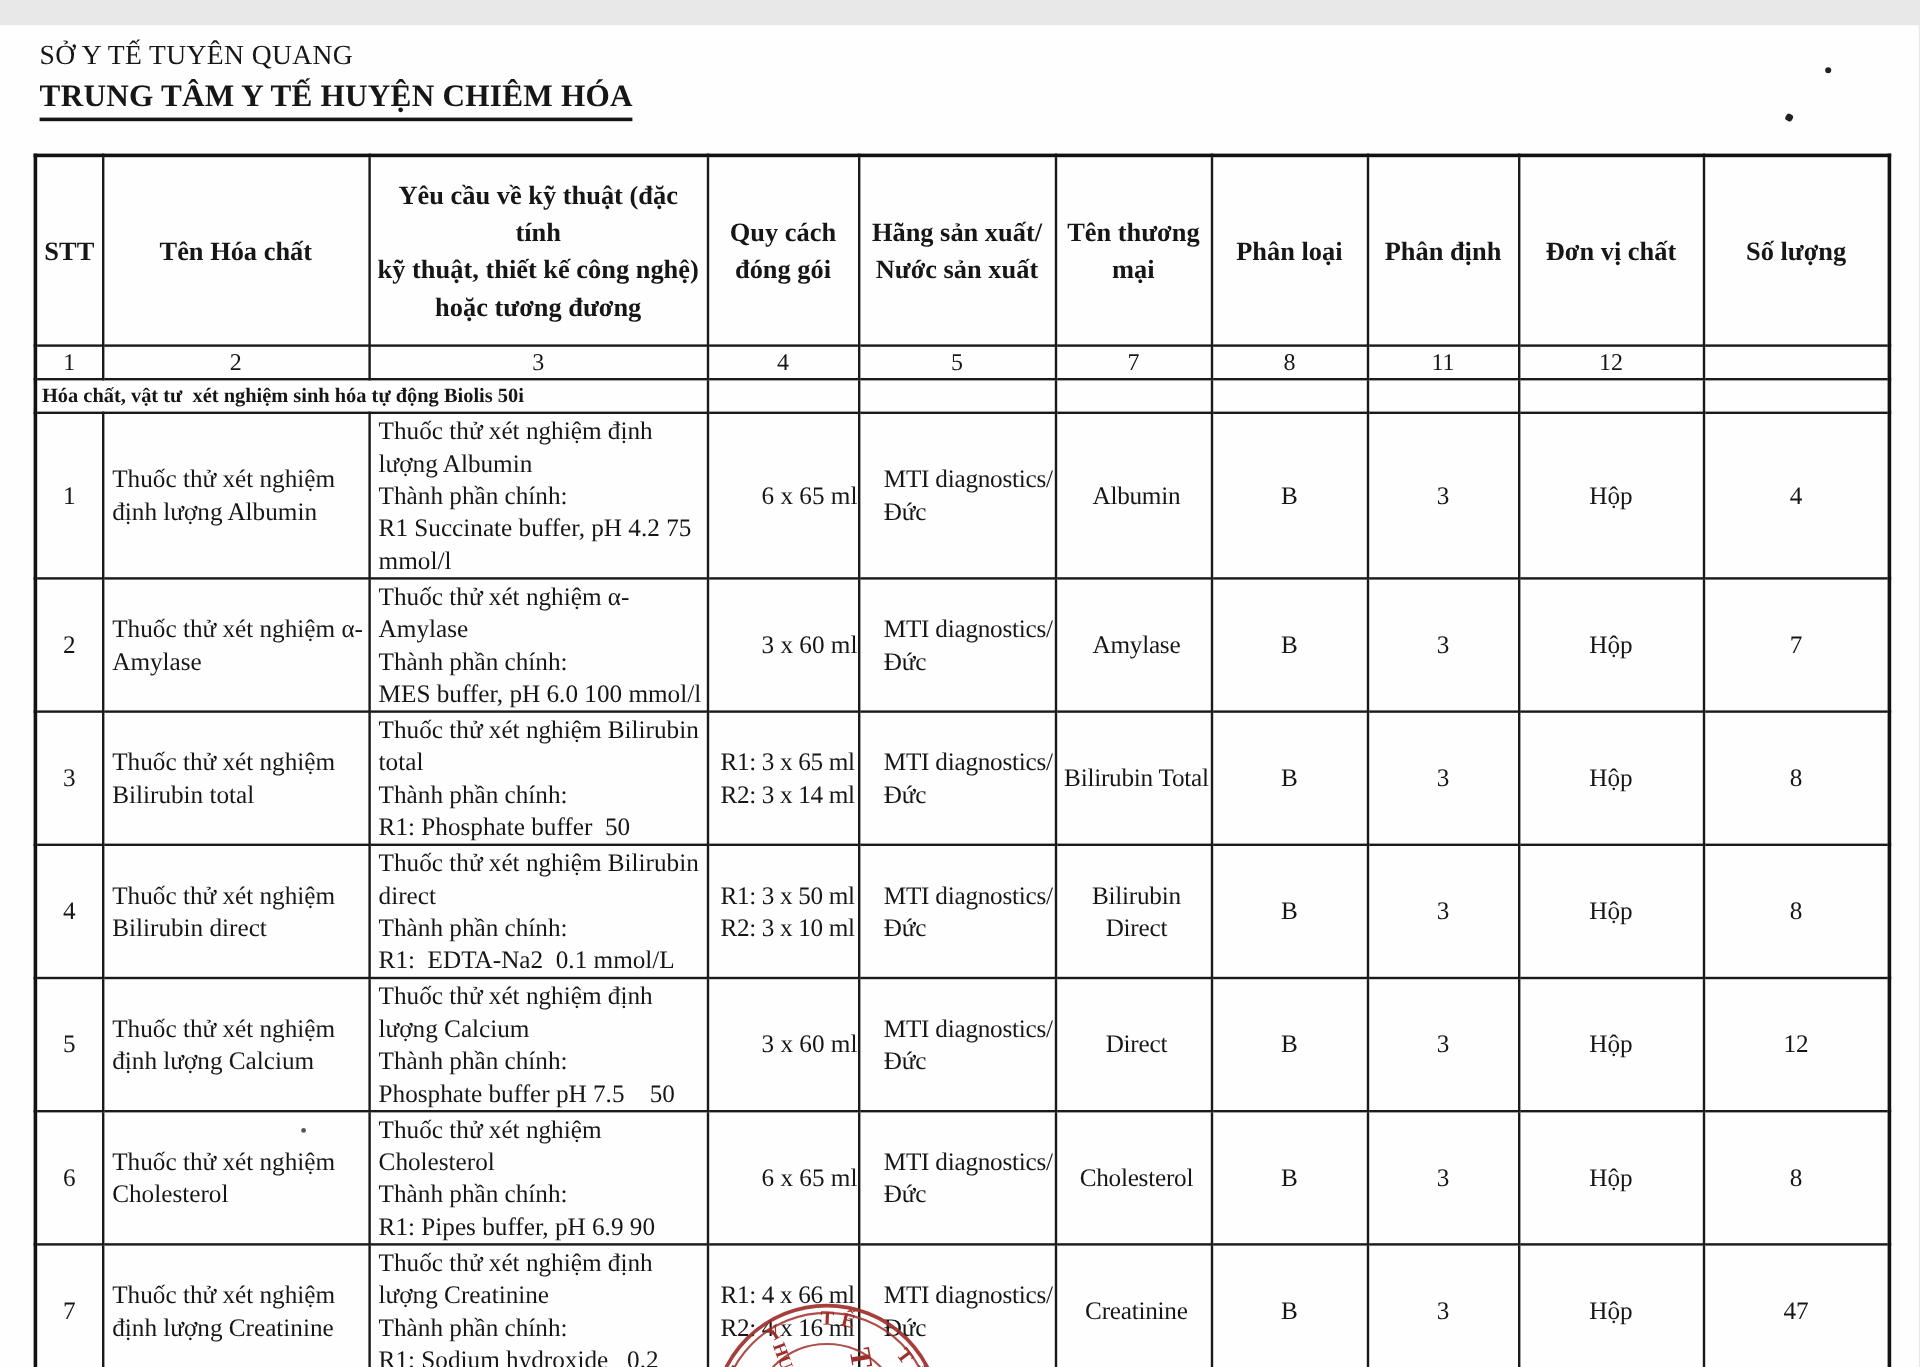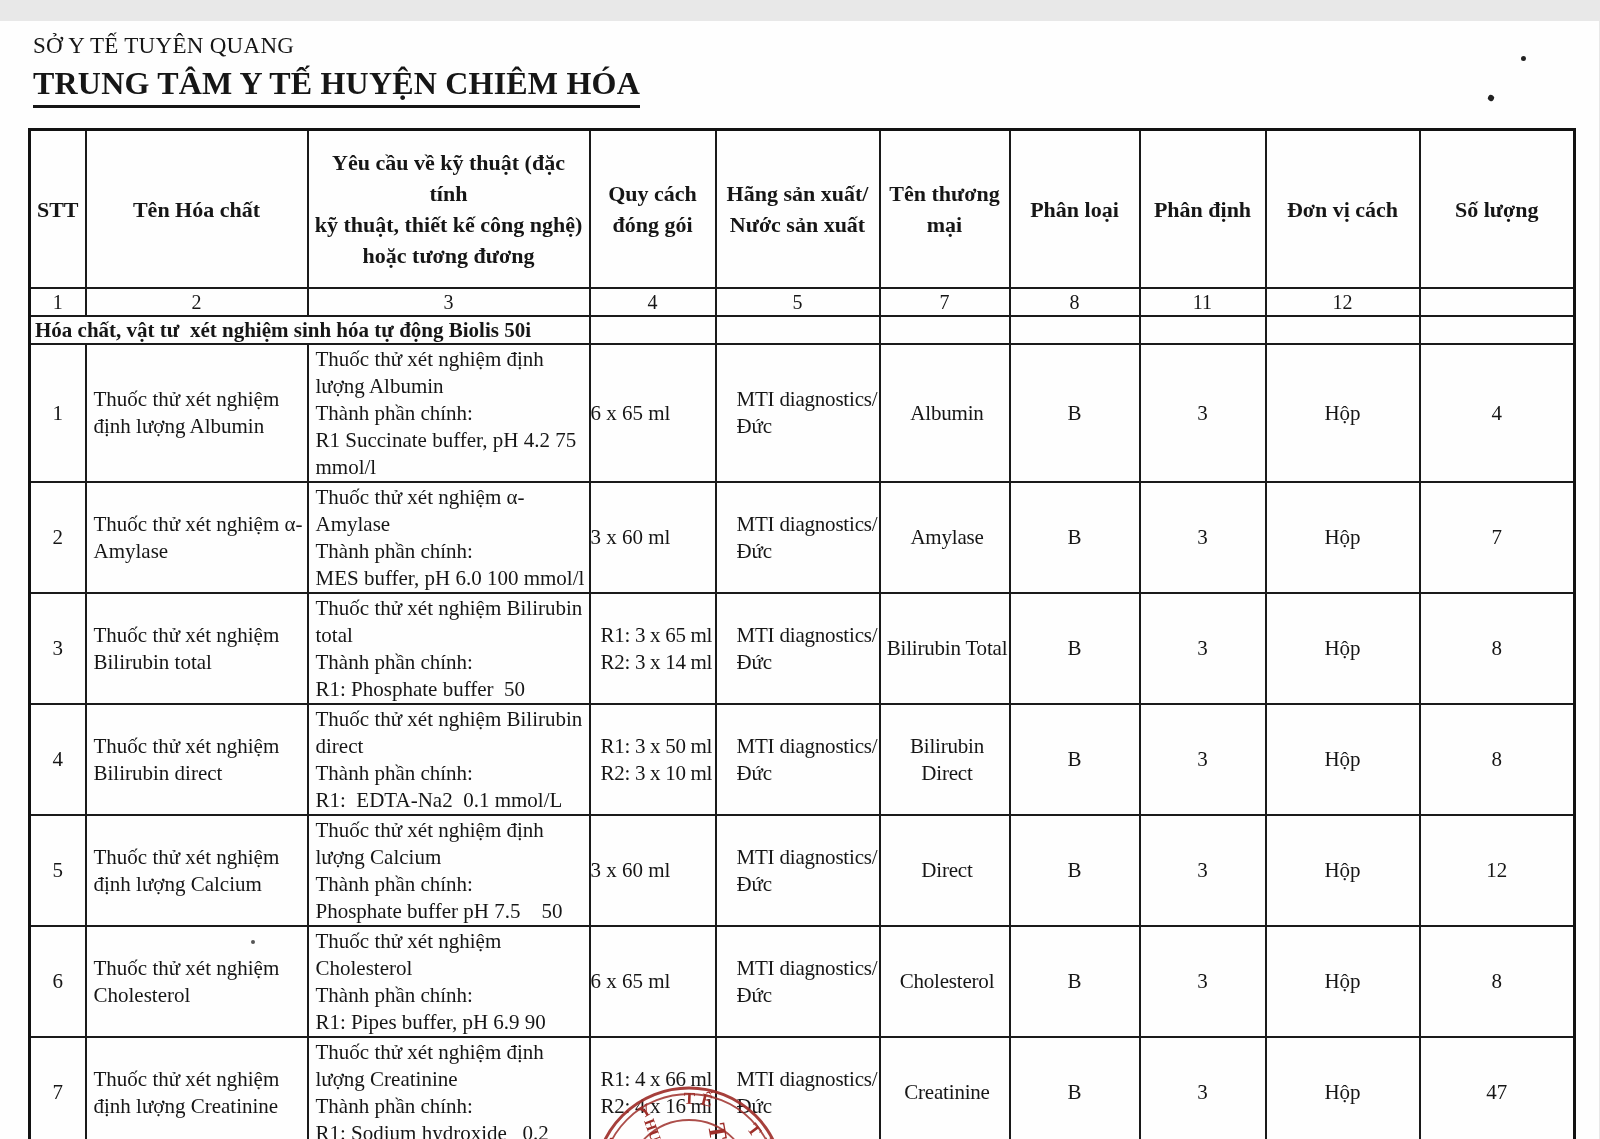--- a/index.html
+++ b/index.html
@@ -9,21 +9,21 @@
     background:#fefefe;
     overflow:hidden;
     font-family:"Liberation Serif","DejaVu Serif",serif;
     color:#161616;
     margin-top:21px;
   }
   
   .doc-header{position:absolute;left:33px;top:12px;}
   .doc-org{font-size:23px;letter-spacing:.3px;white-space:pre;}
   .doc-center{
-    font-size:32px;font-weight:bold;letter-spacing:.2px;white-space:pre;
+    font-size:26px;font-weight:bold;letter-spacing:.2px;white-space:pre;
     border-bottom:3px solid #161616;padding-bottom:3px;margin-top:6px;
   }
   
   table.main{
     position:absolute;left:28px;top:107px;
     width:1545px;border-collapse:collapse;table-layout:fixed;
     border:3px solid #121212;
   }
   td,th{
     border:2px solid #1a1a1a;
@@ -33,27 +33,27 @@
     font-size:21px;
     line-height:27px;
     white-space:pre-wrap;
   }
   tr.r-head{height:130px;}
   tr.r-nums{height:28px;}
   tr.r-sect{height:28px;}
   th{font-weight:bold;text-align:center;font-size:22px;line-height:31px;padding:16px 4px;}
   tr.r-nums td{text-align:center;font-size:20px;line-height:22px;}
   tr.r-sect td.sect{
-    font-weight:bold;text-align:left;font-size:21px;line-height:24px;
+    font-weight:bold;text-align:left;font-size:17px;line-height:24px;
     padding-left:4px;white-space:pre;
   }
   .c-stt{text-align:center;}
   .c-name{text-align:left;padding:0 2px 0 7px;}
   .c-spec{text-align:left;vertical-align:top;padding:1px 2px 0 7px;border-radius:12px;}
-  .c-pack{text-align:left;white-space:pre;font-size:21px;}
+  .c-pack{text-align:right;white-space:pre;font-size:21px;}
   .c-pack.two{text-align:left;padding-left:10px;letter-spacing:-.3px;}
   .c-mfr{text-align:left;padding-left:20px;white-space:pre;letter-spacing:-.2px;}
   .c-trade{text-align:center;padding-left:5px;white-space:pre;letter-spacing:-.2px;}
   .c-class,.c-group,.c-unit,.c-qty{text-align:center;}
   
   .stamp{position:absolute;left:558px;top:1064px;}
   
   .speck{position:absolute;background:#222;border-radius:50%;}
   .speck1{left:1521px;top:35px;width:5px;height:5px;}
   .speck2{left:1488px;top:74px;width:6px;height:6px;transform:rotate(30deg);border-radius:40%;}
@@ -95,21 +95,21 @@
 kỹ thuật, thiết kế công nghệ)
 hoặc tương đương</th>
       <th>Quy cách
 đóng gói</th>
       <th>Hãng sản xuất/
 Nước sản xuất</th>
       <th>Tên thương
 mại</th>
       <th>Phân loại</th>
       <th>Phân định</th>
-      <th>Đơn vị cách</th>
+      <th>Đơn vị chất</th>
       <th>Số lượng</th>
     </tr>
 
     <tr class="r-nums">
       <td>1</td>
       <td>2</td>
       <td>3</td>
       <td>4</td>
       <td>5</td>
       <td>7</td>

